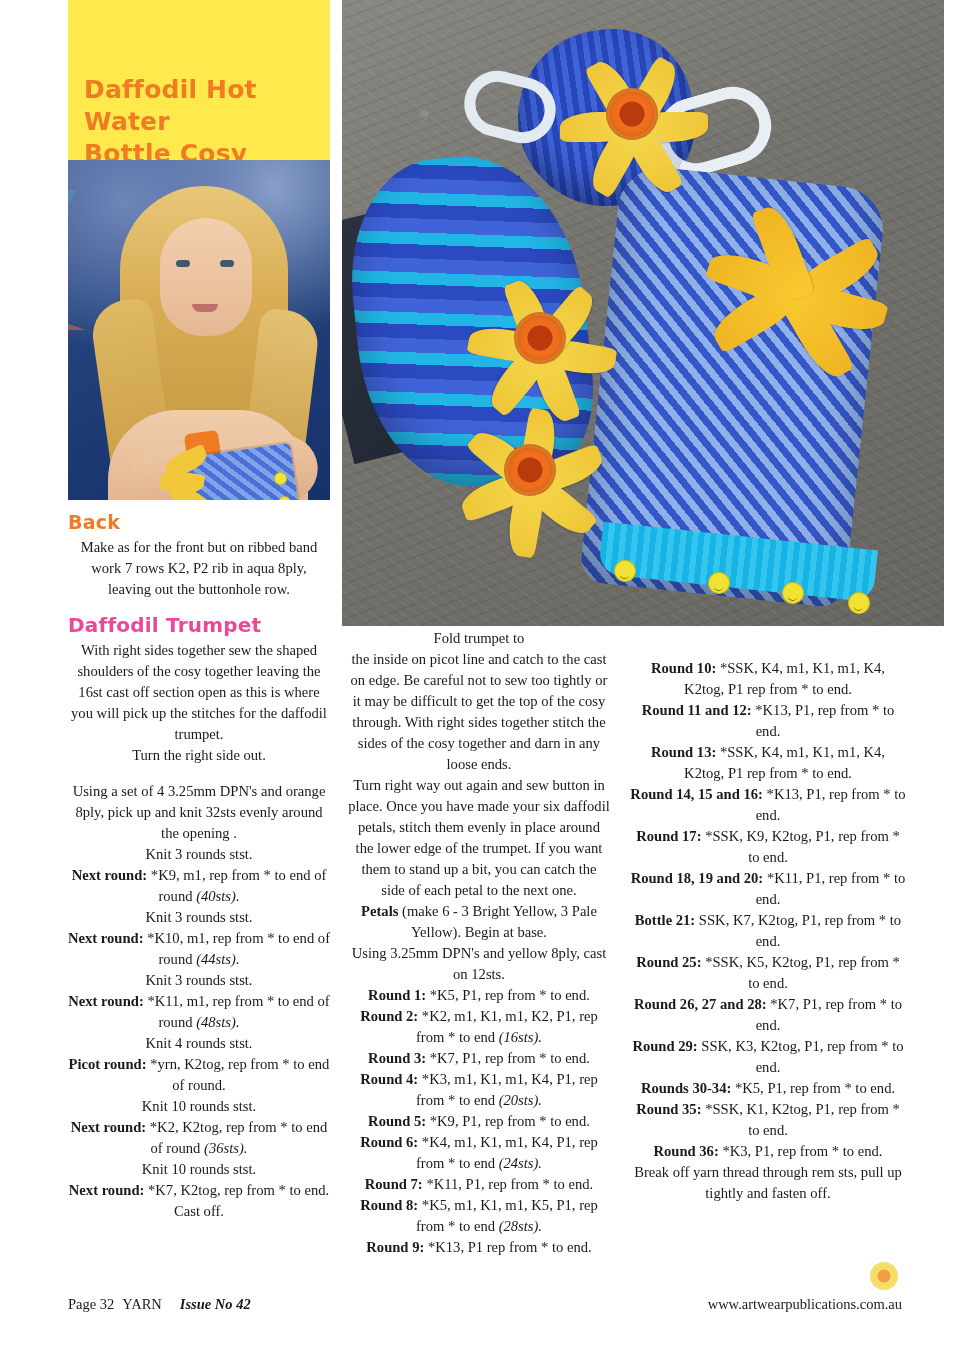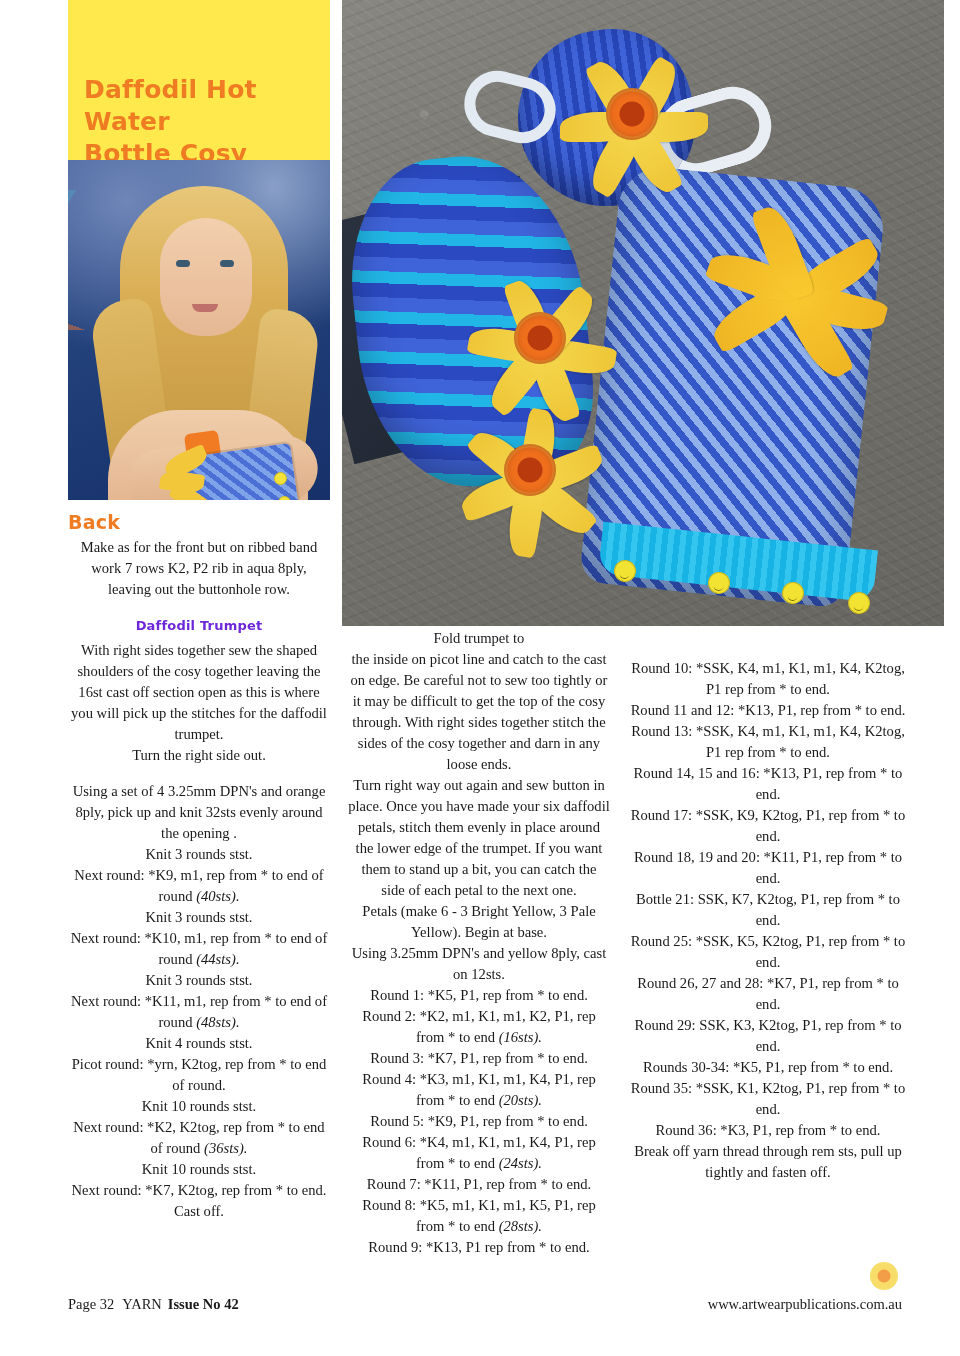--- a/index.html
+++ b/index.html
@@ -335,47 +335,46 @@
     font-family: "DejaVu Sans", sans-serif;
     font-weight: bold;
     font-size: 19px;
     color: #ef7c22;
     margin: 0 0 4px 0;
     letter-spacing: .2px;
   }
   .head-yellow {
     font-family: "DejaVu Sans", sans-serif;
     font-weight: bold;
-    font-size: 13px;
-    color: #6d28d9;
+    font-size: 20px;
+    color: #ec4899;
     margin: 0 0 4px 0;
     letter-spacing: .2px;
-    text-align: center;
-  }
-  b { font-weight: normal; }
+  }
+  b { font-weight: bold; }
   i { font-style: italic; }
   .gap { height: 15px; }
 
   .col-left  { left: 68px; top: 512px; width: 262px; }
   .col-mid   { left: 348px; top: 628px; width: 262px; }
   .col-right { left: 630px; top: 658px; width: 276px; }
 
   
   .footer {
     position: absolute;
     left: 0; right: 0;
     top: 1296px;
     height: 24px;
   }
   .footer-left {
     position: absolute;
     left: 68px; top: 0;
     font-size: 14.5px;
   }
-  .footer-left .issue { font-weight: bold; margin-left: 6px; }
+  .footer-left .issue { font-style: italic; font-weight: bold; margin-left: 18px; }
   .footer-left .yarn { margin-left: 8px; }
   .footer-right {
     position: absolute;
     right: 58px; top: 0;
     font-size: 14.5px;
   }
   .footer-flower {
     position: absolute;
     right: 62px; top: -34px;
     width: 28px; height: 28px;

